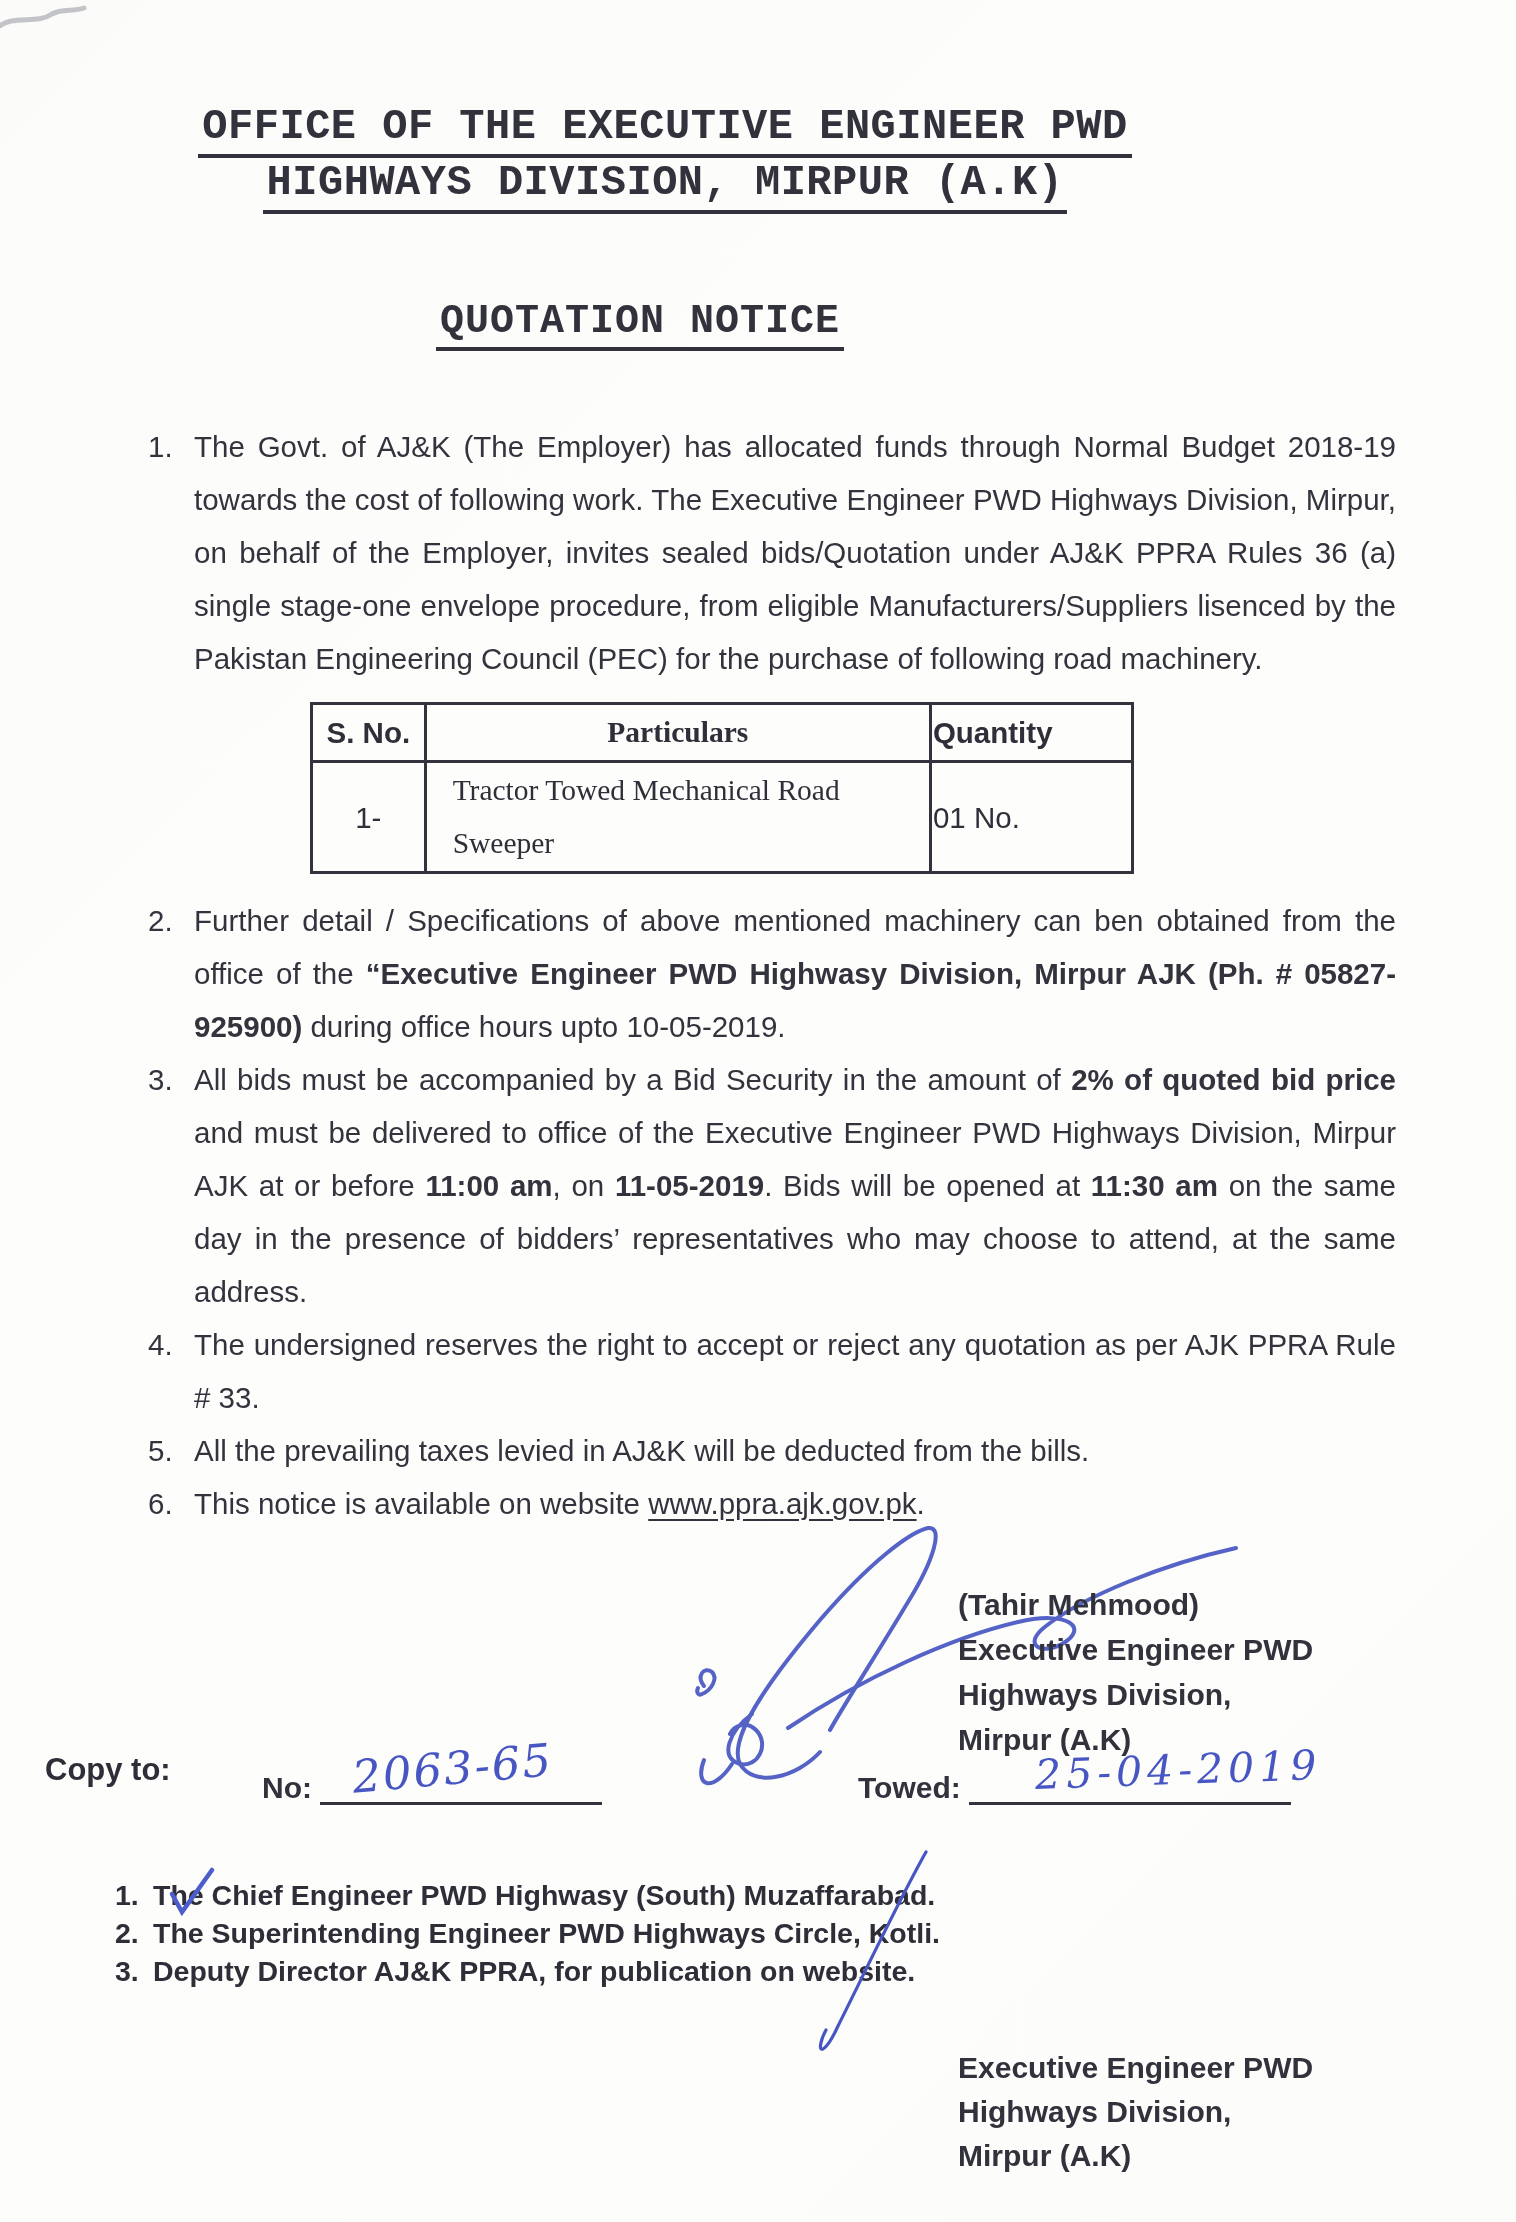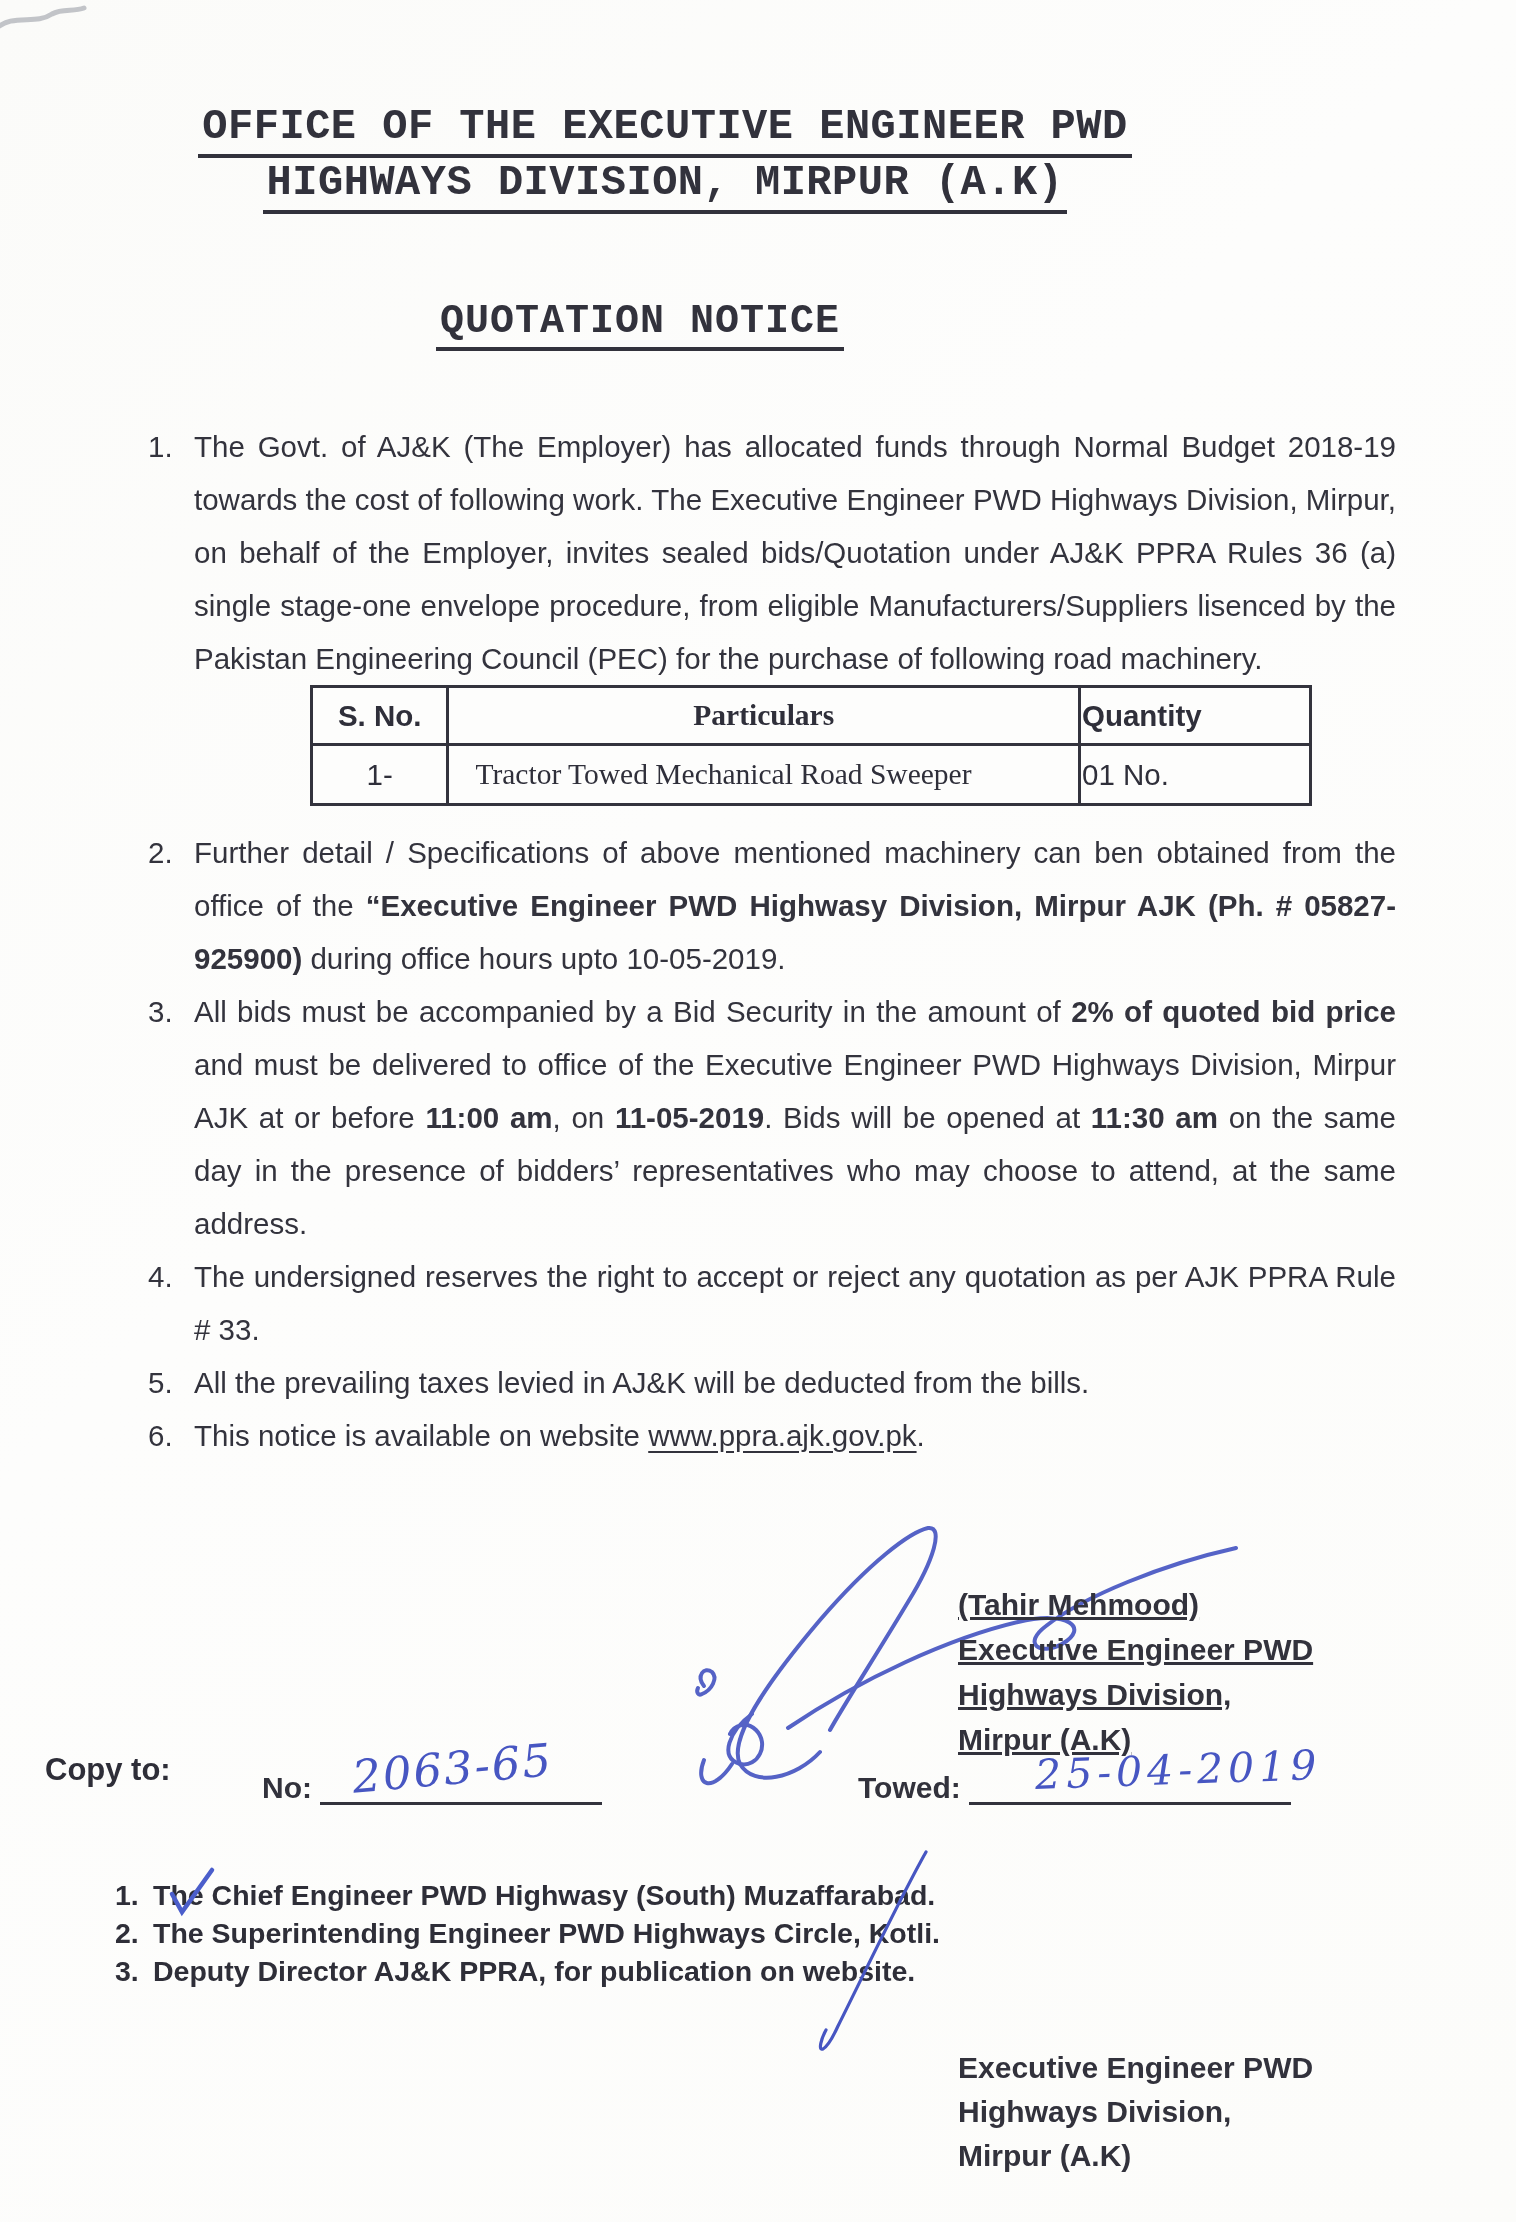--- a/index.html
+++ b/index.html
@@ -16,31 +16,31 @@
   .hdr2 { top:156px; }
   .title { position:absolute; top:296px; left:0; width:1280px; text-align:center;
            font-weight:bold; font-size:40px; letter-spacing:1px; color:#32323c; }
   .list { position:absolute; top:420px; left:148px; width:1248px;
           font-size:29.5px; line-height:53px; color:#33333d; }
   .li { display:flex; }
   .num { width:46px; flex:none; }
   .txt { flex:1; text-align:justify; }
   .b { font-weight:bold; }
   .link { text-decoration:underline; text-underline-offset:5px; }
-  .tblwrap { margin:0 0 20px 162px; width:1002px; }
+  .tblwrap { margin:17px 0 20px 162px; width:824px; }
   table { border-collapse:collapse; width:100%; font-size:29.5px; color:#2f2f3a; }
   th, td { border:3px solid #33333d; background:#fdfdfc; }
   th { height:52px; font-weight:bold; text-align:center; }
   td { height:55px; }
   .c-sno { width:137px; text-align:center; }
   .c-part { width:632px;font-family:Liberation Serif, serif; }
   td.c-part { padding-left:26px; text-align:left; }
   .c-qty { width:233px; text-align:left; }
   .sigblk { position:absolute; font-weight:bold; font-size:30px; line-height:45px; color:#32323c; }
-  .sig-top { left:958px; top:1582px;text-decoration:underline; }
+  .sig-top { left:958px; top:1582px; }
   .sig-bottom { left:958px; top:2046px; line-height:44px; }
   .refline { position:absolute; top:1768px; font-size:30px; font-weight:bold; color:#32323c; }
   .ref-no { left:262px; }
   .ref-date { left:858px; }
   .uline { display:inline-block; border-bottom:3px solid #33333d; height:34px;
            vertical-align:bottom; position:relative; }
   .uline.no { width:282px; }
   .uline.date { width:322px; }
   .hand { position:absolute; font-family:"DejaVu Serif", serif; font-style:italic;
           color:#4756c2; font-weight:normal; white-space:nowrap; }

